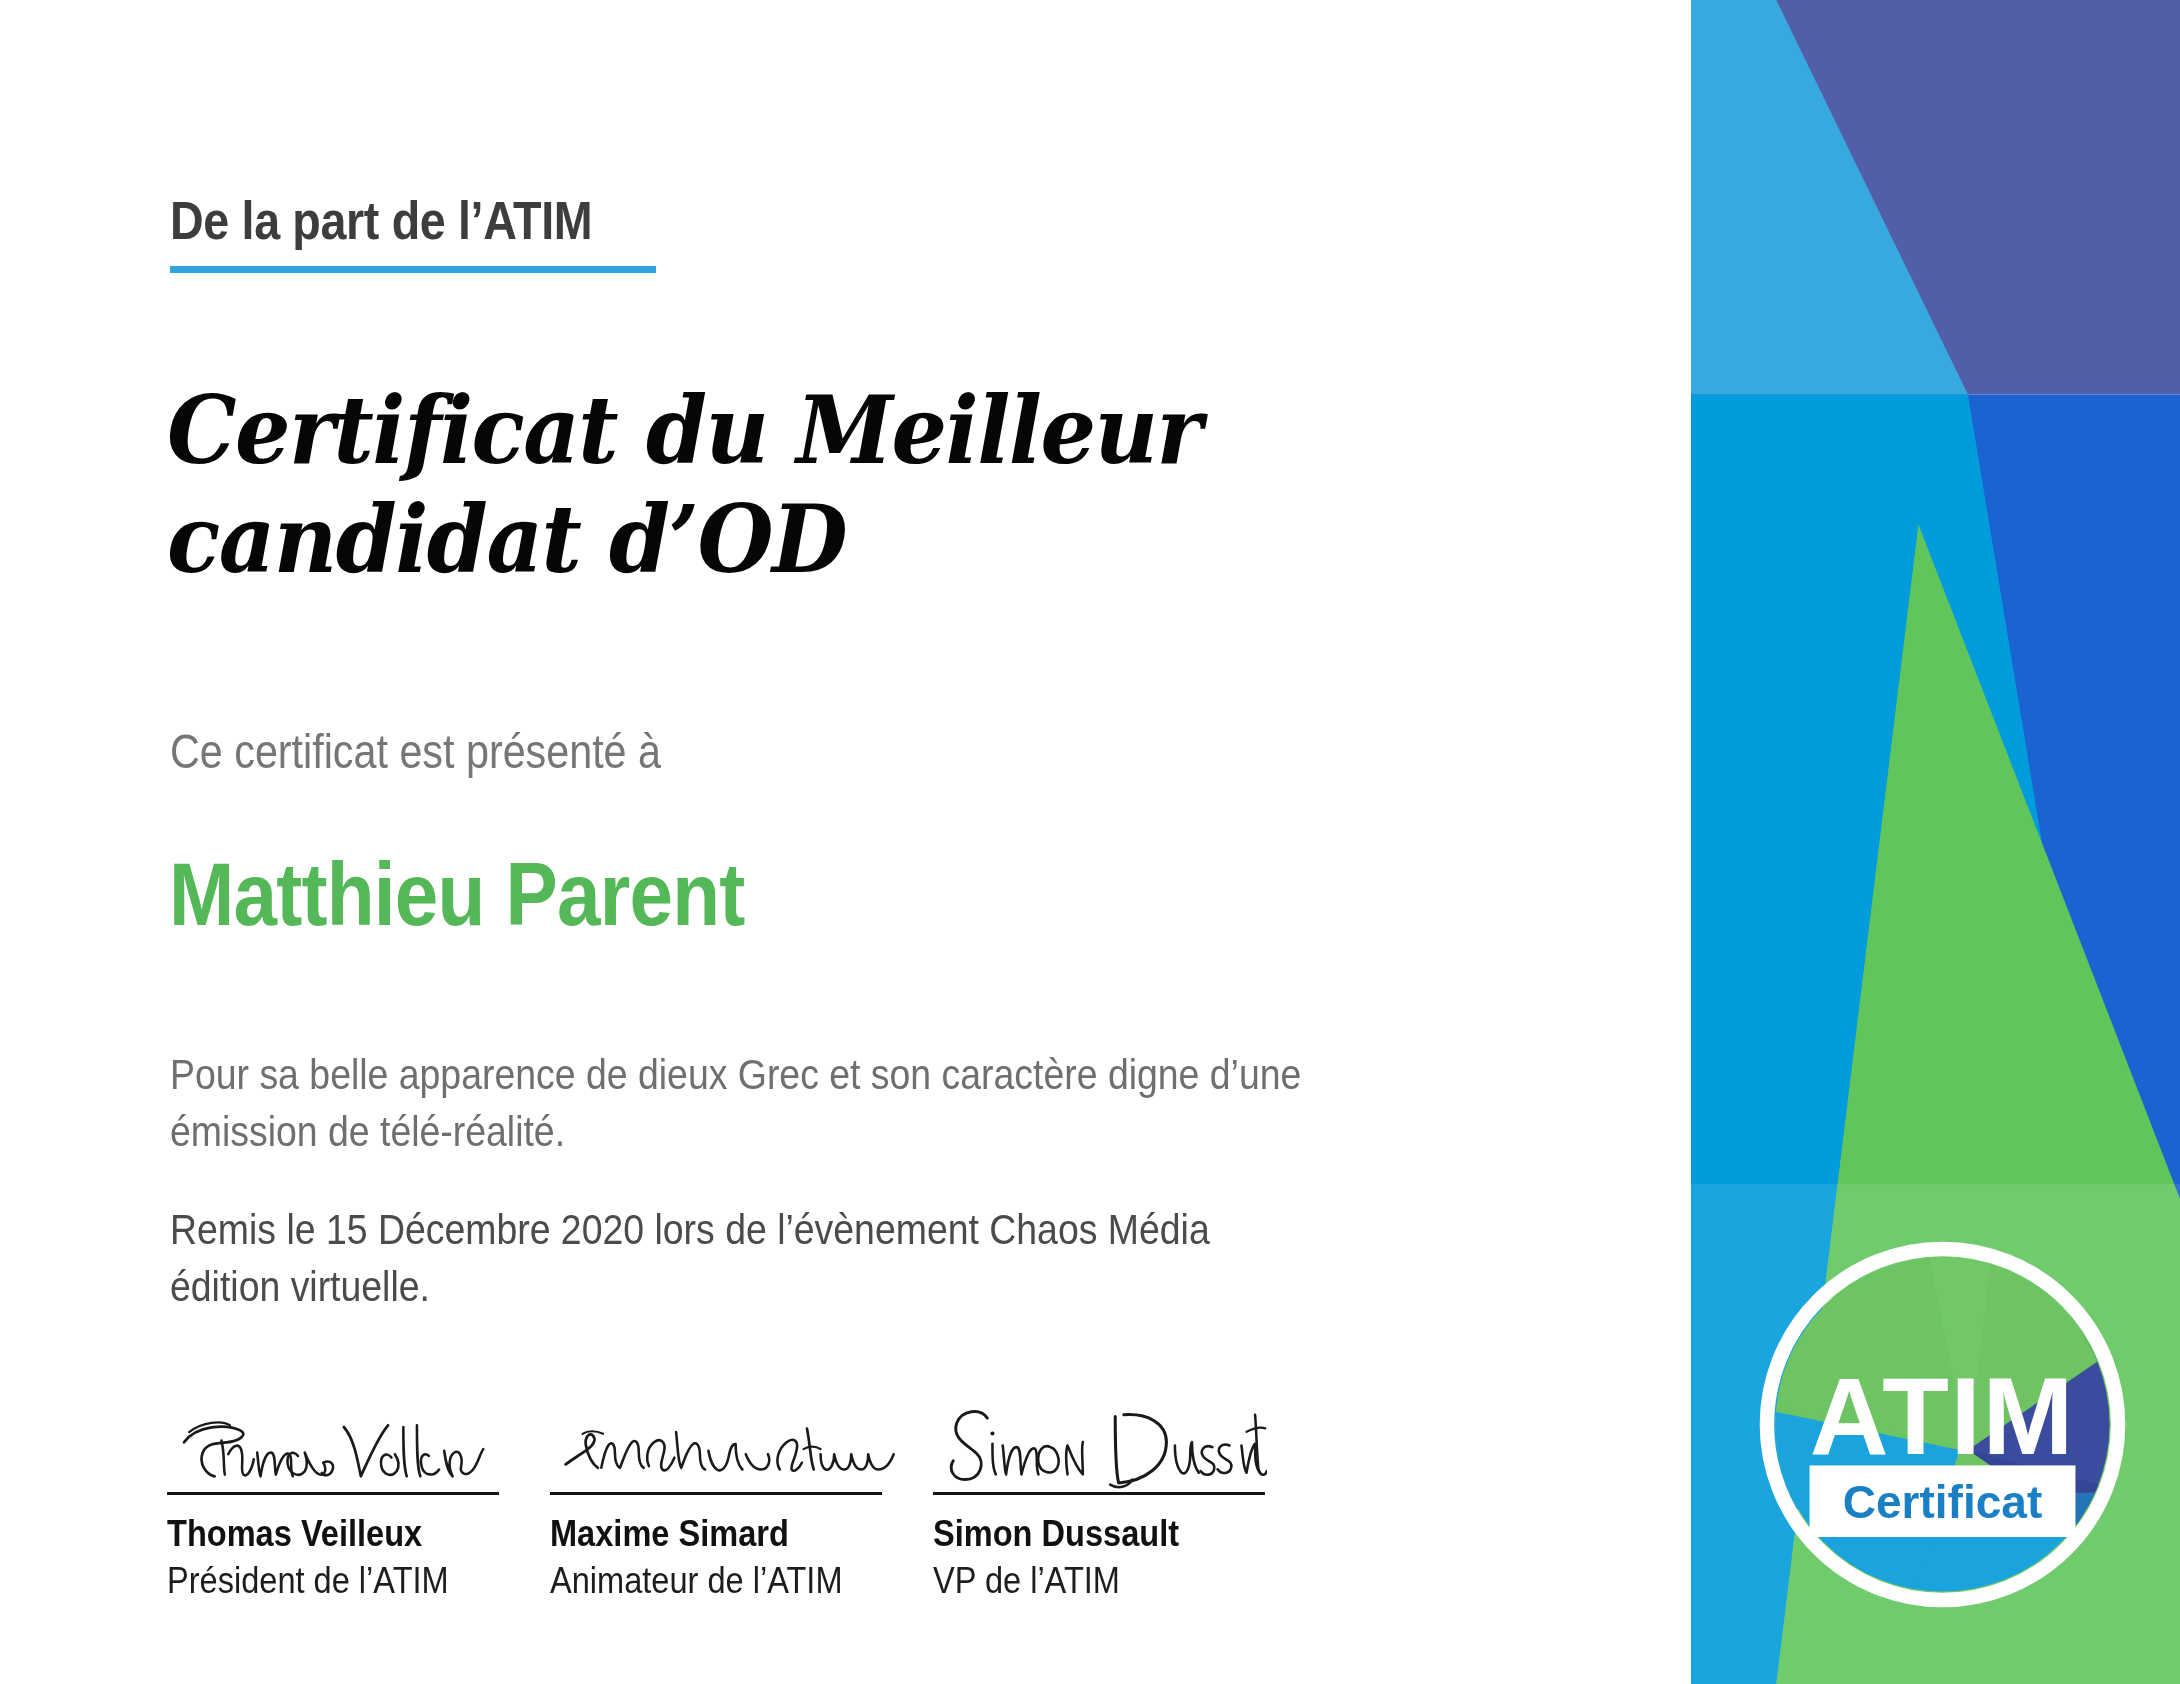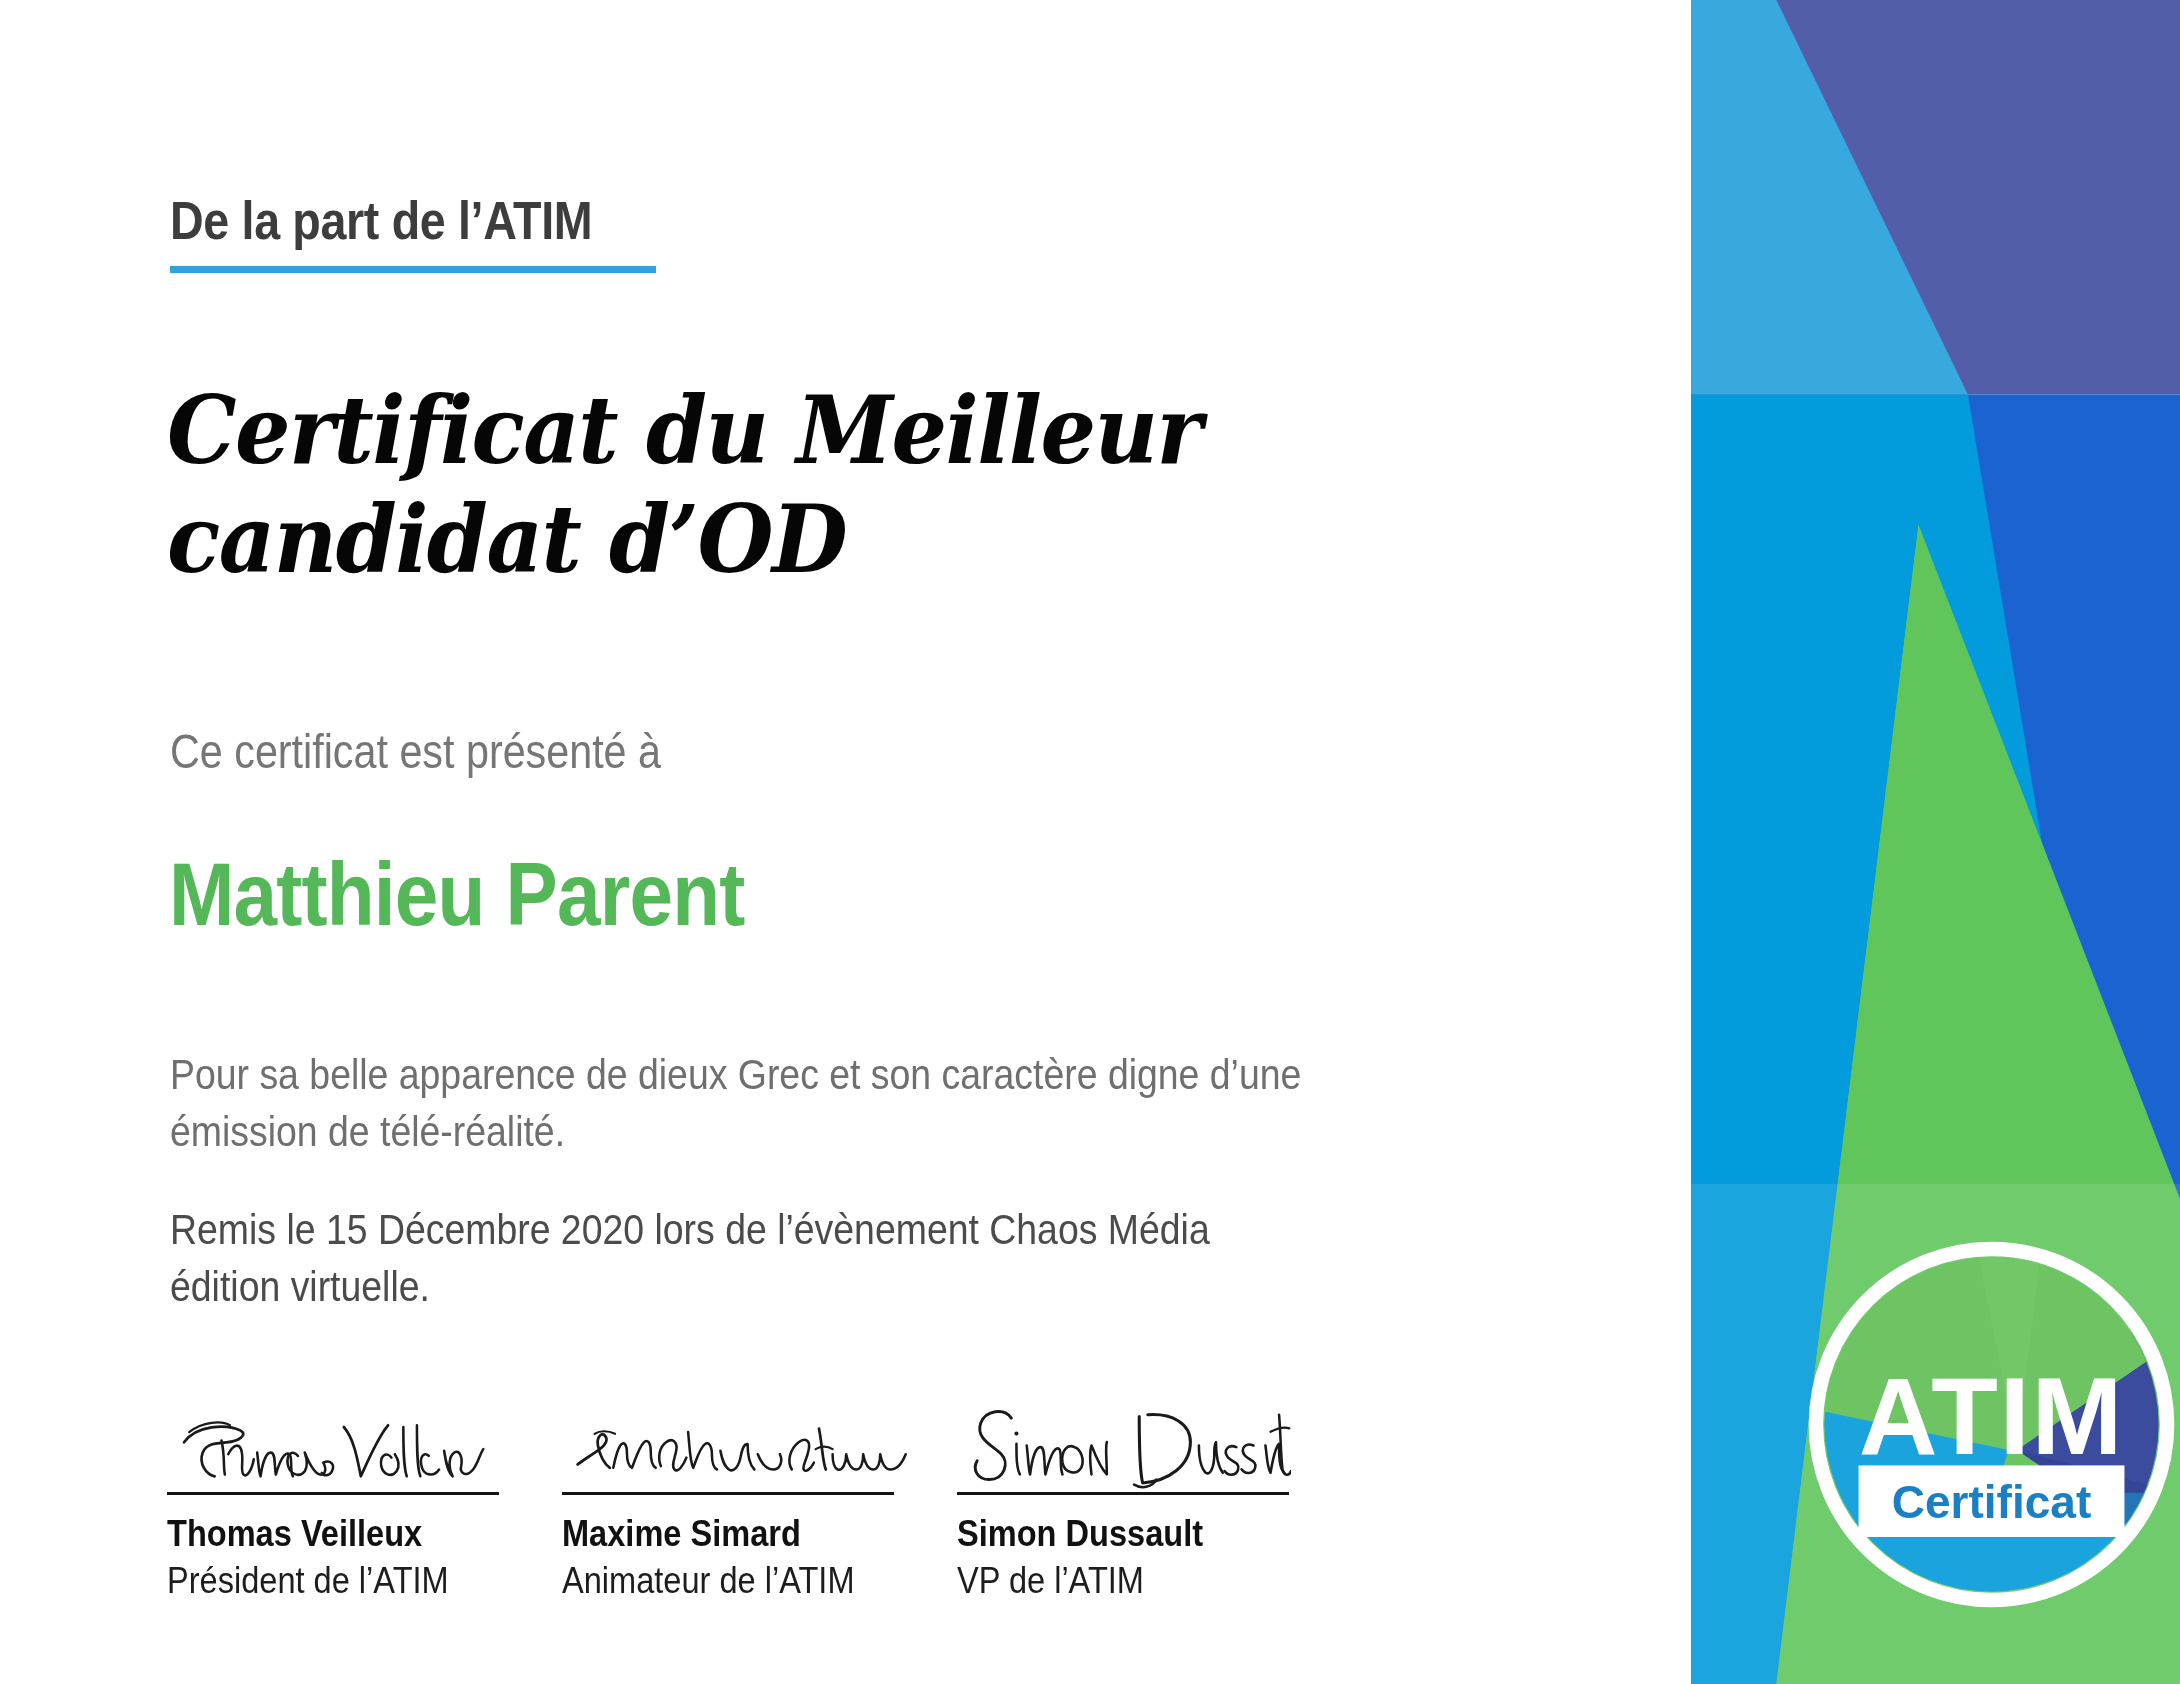--- a/index.html
+++ b/index.html
@@ -128,21 +128,21 @@
     transform-origin: left top;
   }
 
   
   .signatures {
     position: absolute;
     left: 167px;
     top: 1410px;
     width: 1380px;
     display: flex;
-    gap: 12px;
+    gap: 0px;
   }
   .sig-block {
     width: 383px;
     position: relative;
   }
   .sig-mark {
     height: 82px;
     position: relative;
     overflow: visible;
   }
@@ -186,21 +186,21 @@
     top: 0;
     width: 490px;
     height: 1685px;
     overflow: hidden;
   }
   .panel svg { display: block; }
 
   
   .badge {
     position: absolute;
-    left: 1804px;
+    left: 1755px;
     top: 1237px;
     width: 375px;
     height: 375px;
   }
   .badge svg { display: block; }
 </style>
 </head>
 <body>
 
 <div id="certificate">

